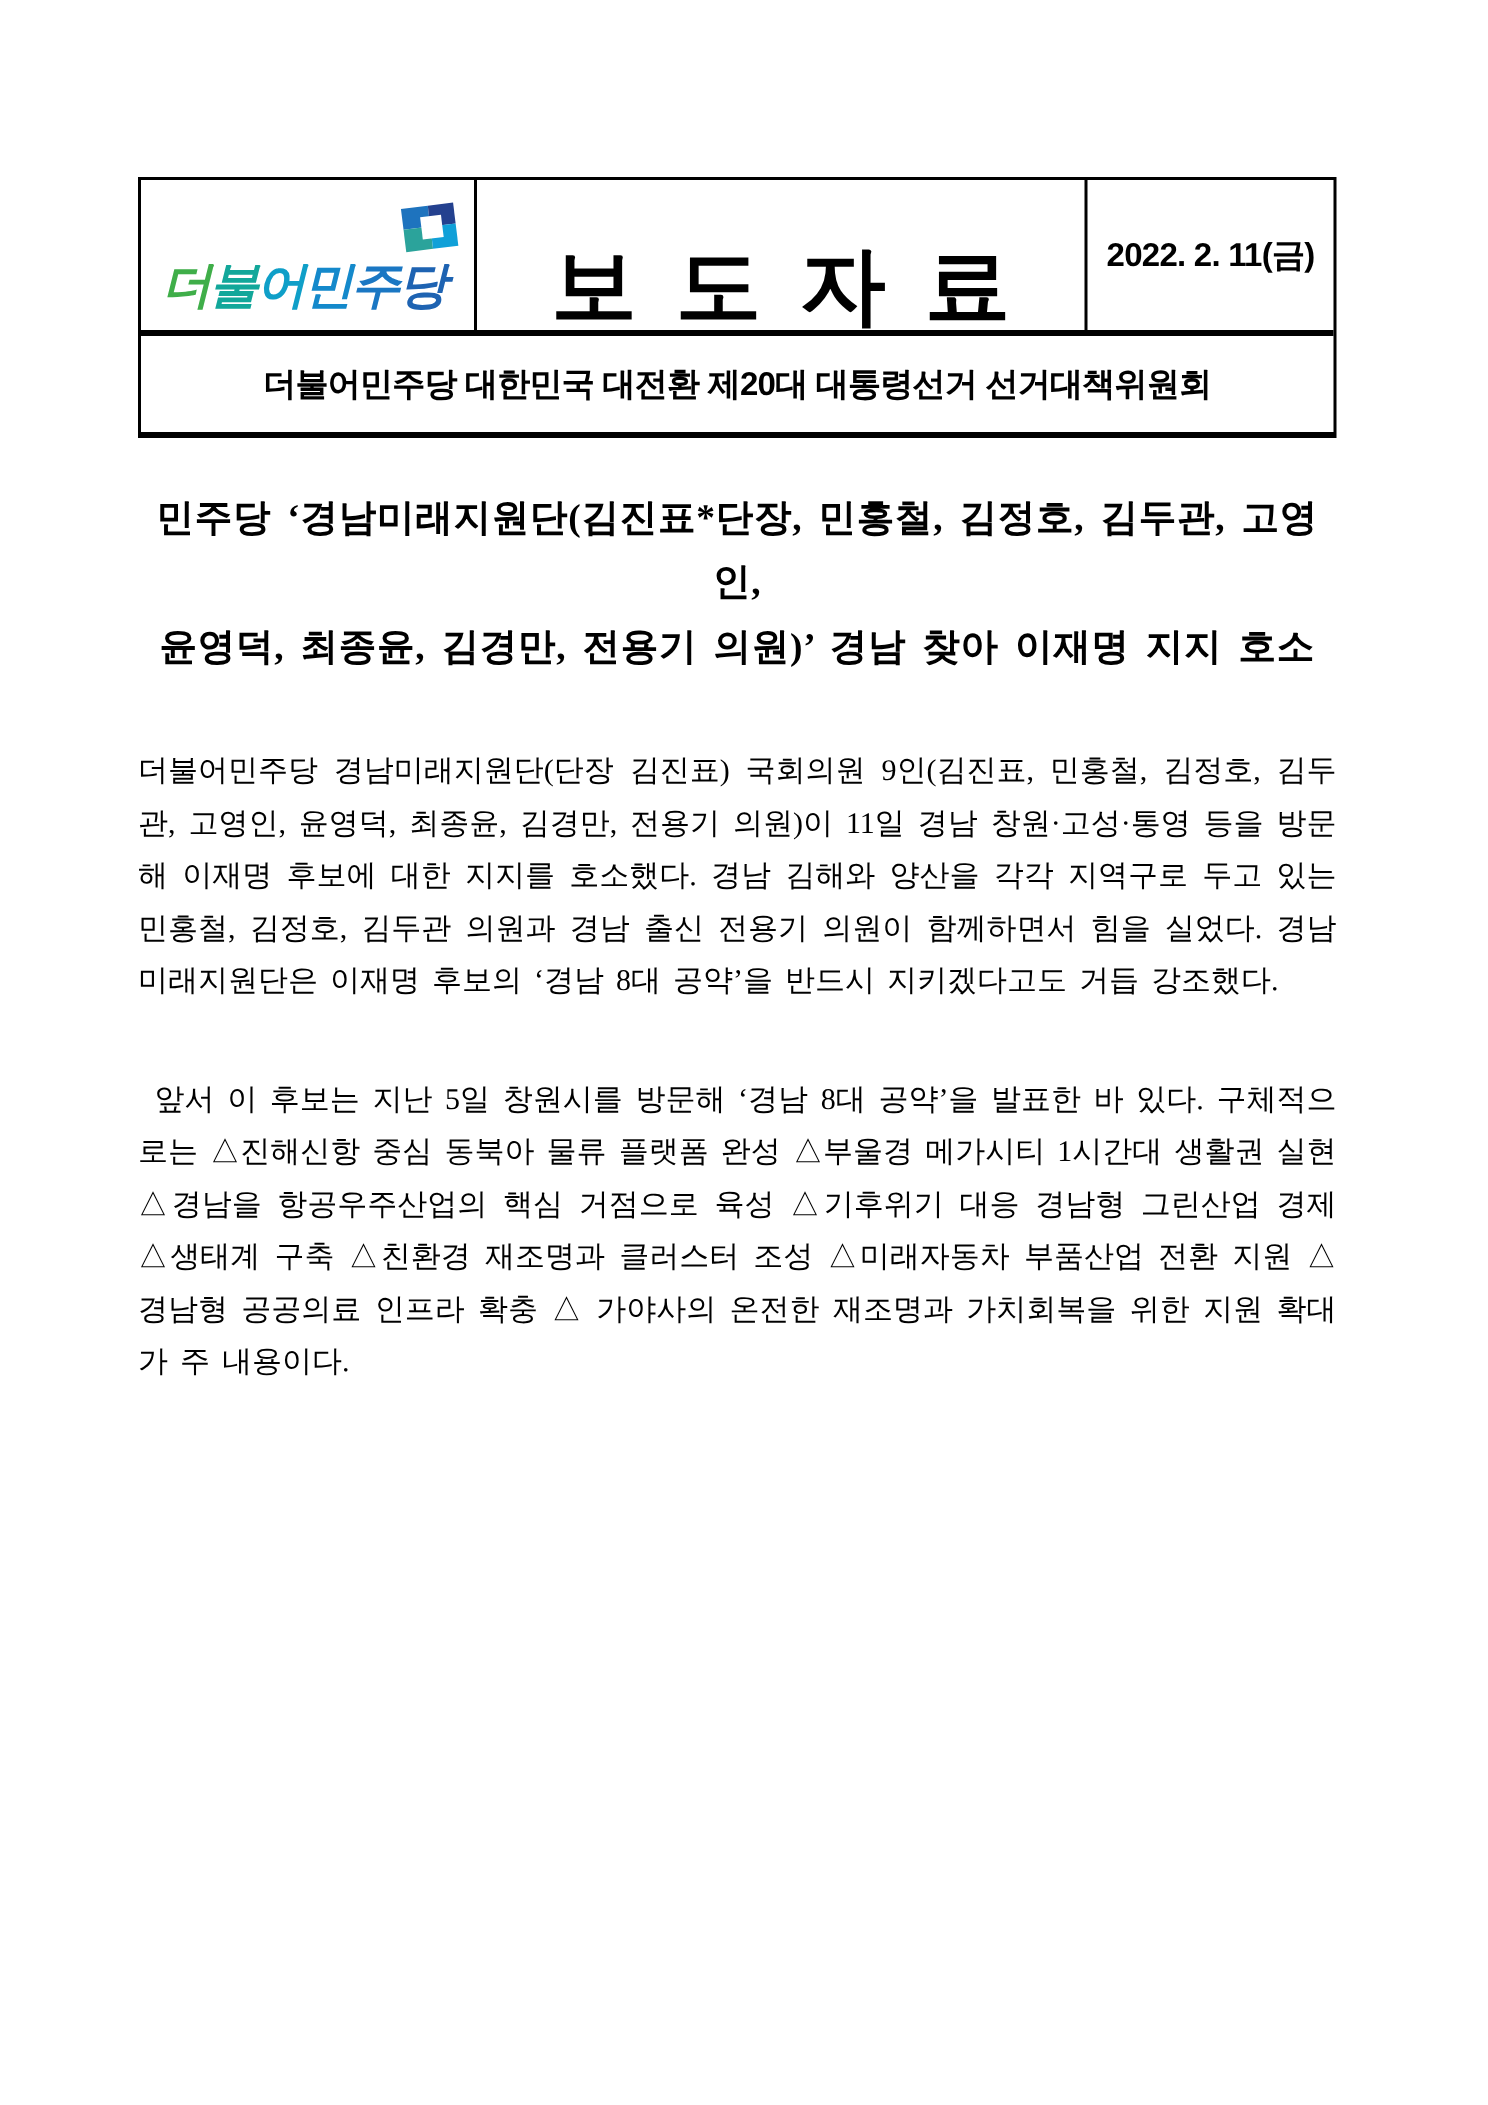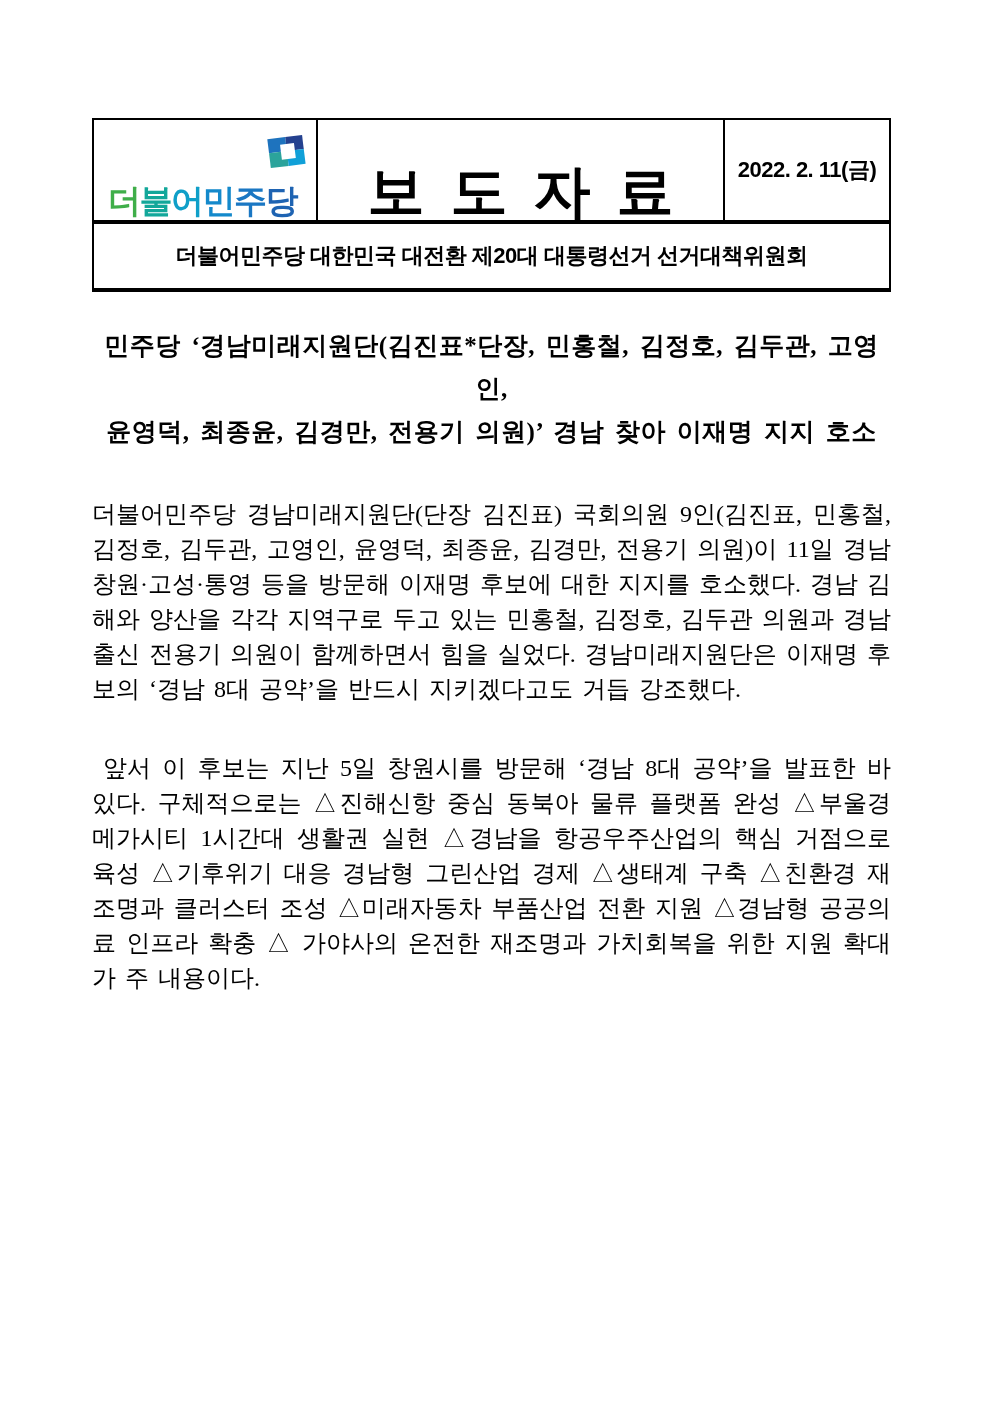--- a/index.html
+++ b/index.html
@@ -22,24 +22,24 @@
     background: #fff;
   }
   .header-top { display: flex; height: 100px; }
   .logo-cell {
     width: 224px;
     border-right: 2px solid #000;
     position: relative;
     overflow: hidden;
   }
   .logo-text {
-    position: absolute; left: 14px; bottom: 3px;
+    position: absolute; left: 14px; bottom: 14px;
     font-family: "Liberation Sans", sans-serif;
     font-weight: 800; font-size: 33px; letter-spacing: -1.5px;
-    white-space: nowrap; line-height: 1;
+    white-space: nowrap; line-height: 1; font-style: italic;
   }
   .logo-flag {
     position: absolute; right: 6px; top: 10px;
     width: 46px; height: 44px;
   }
   .title-cell {
     flex: 1;
     border-right: 2px solid #000;
     display: flex; align-items: flex-end; justify-content: center;
   }
@@ -71,21 +71,21 @@
     text-align: center;
     font-weight: 700; font-size: 25px; line-height: 43px;
     letter-spacing: 0.5px;
   }
   .headline .hl-line { word-spacing: 4px; }
 
   
   .body-text {
     position: absolute;
     left: 92px; top: 497px; width: 799px;
-    font-size: 24px; line-height: 35px;
+    font-size: 20px; line-height: 35px;
     text-align: justify;
     word-spacing: 3px;
   }
   .body-text p { margin: 0 0 44px 0; }
   .body-text p.indent { text-indent: 11px; }
 </style>
 </head>
 <body>
 
 <div class="page">

